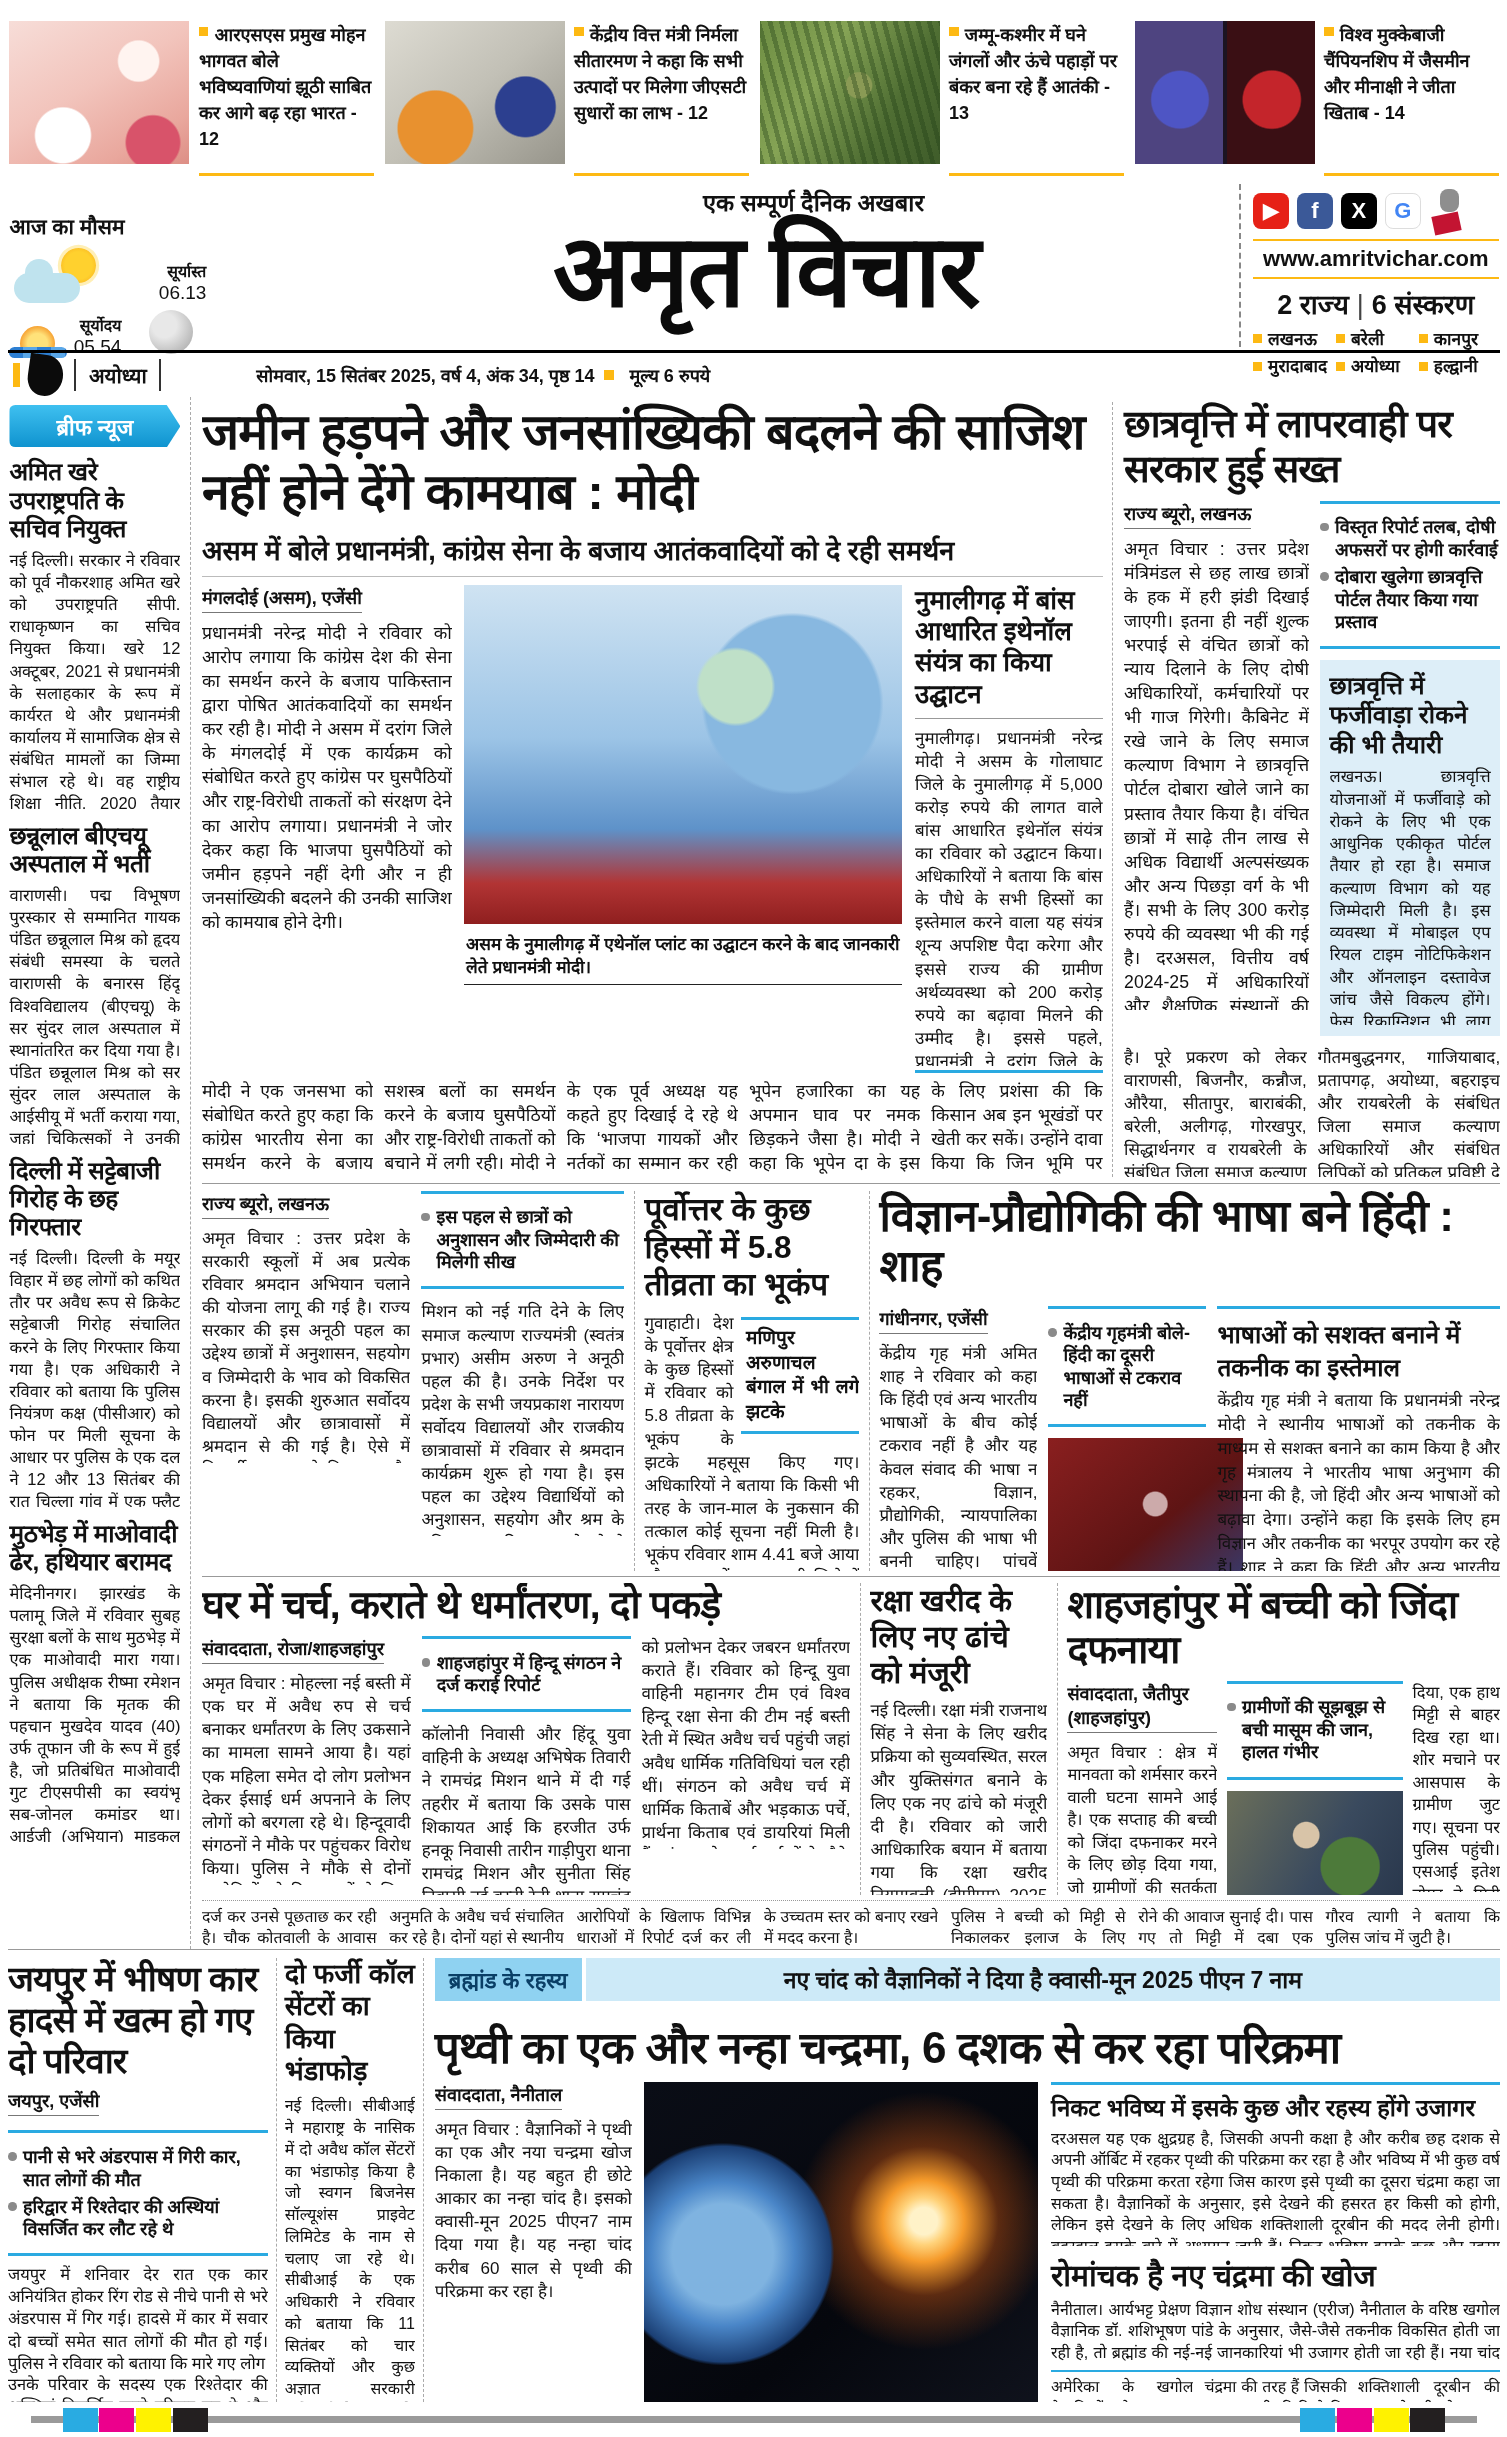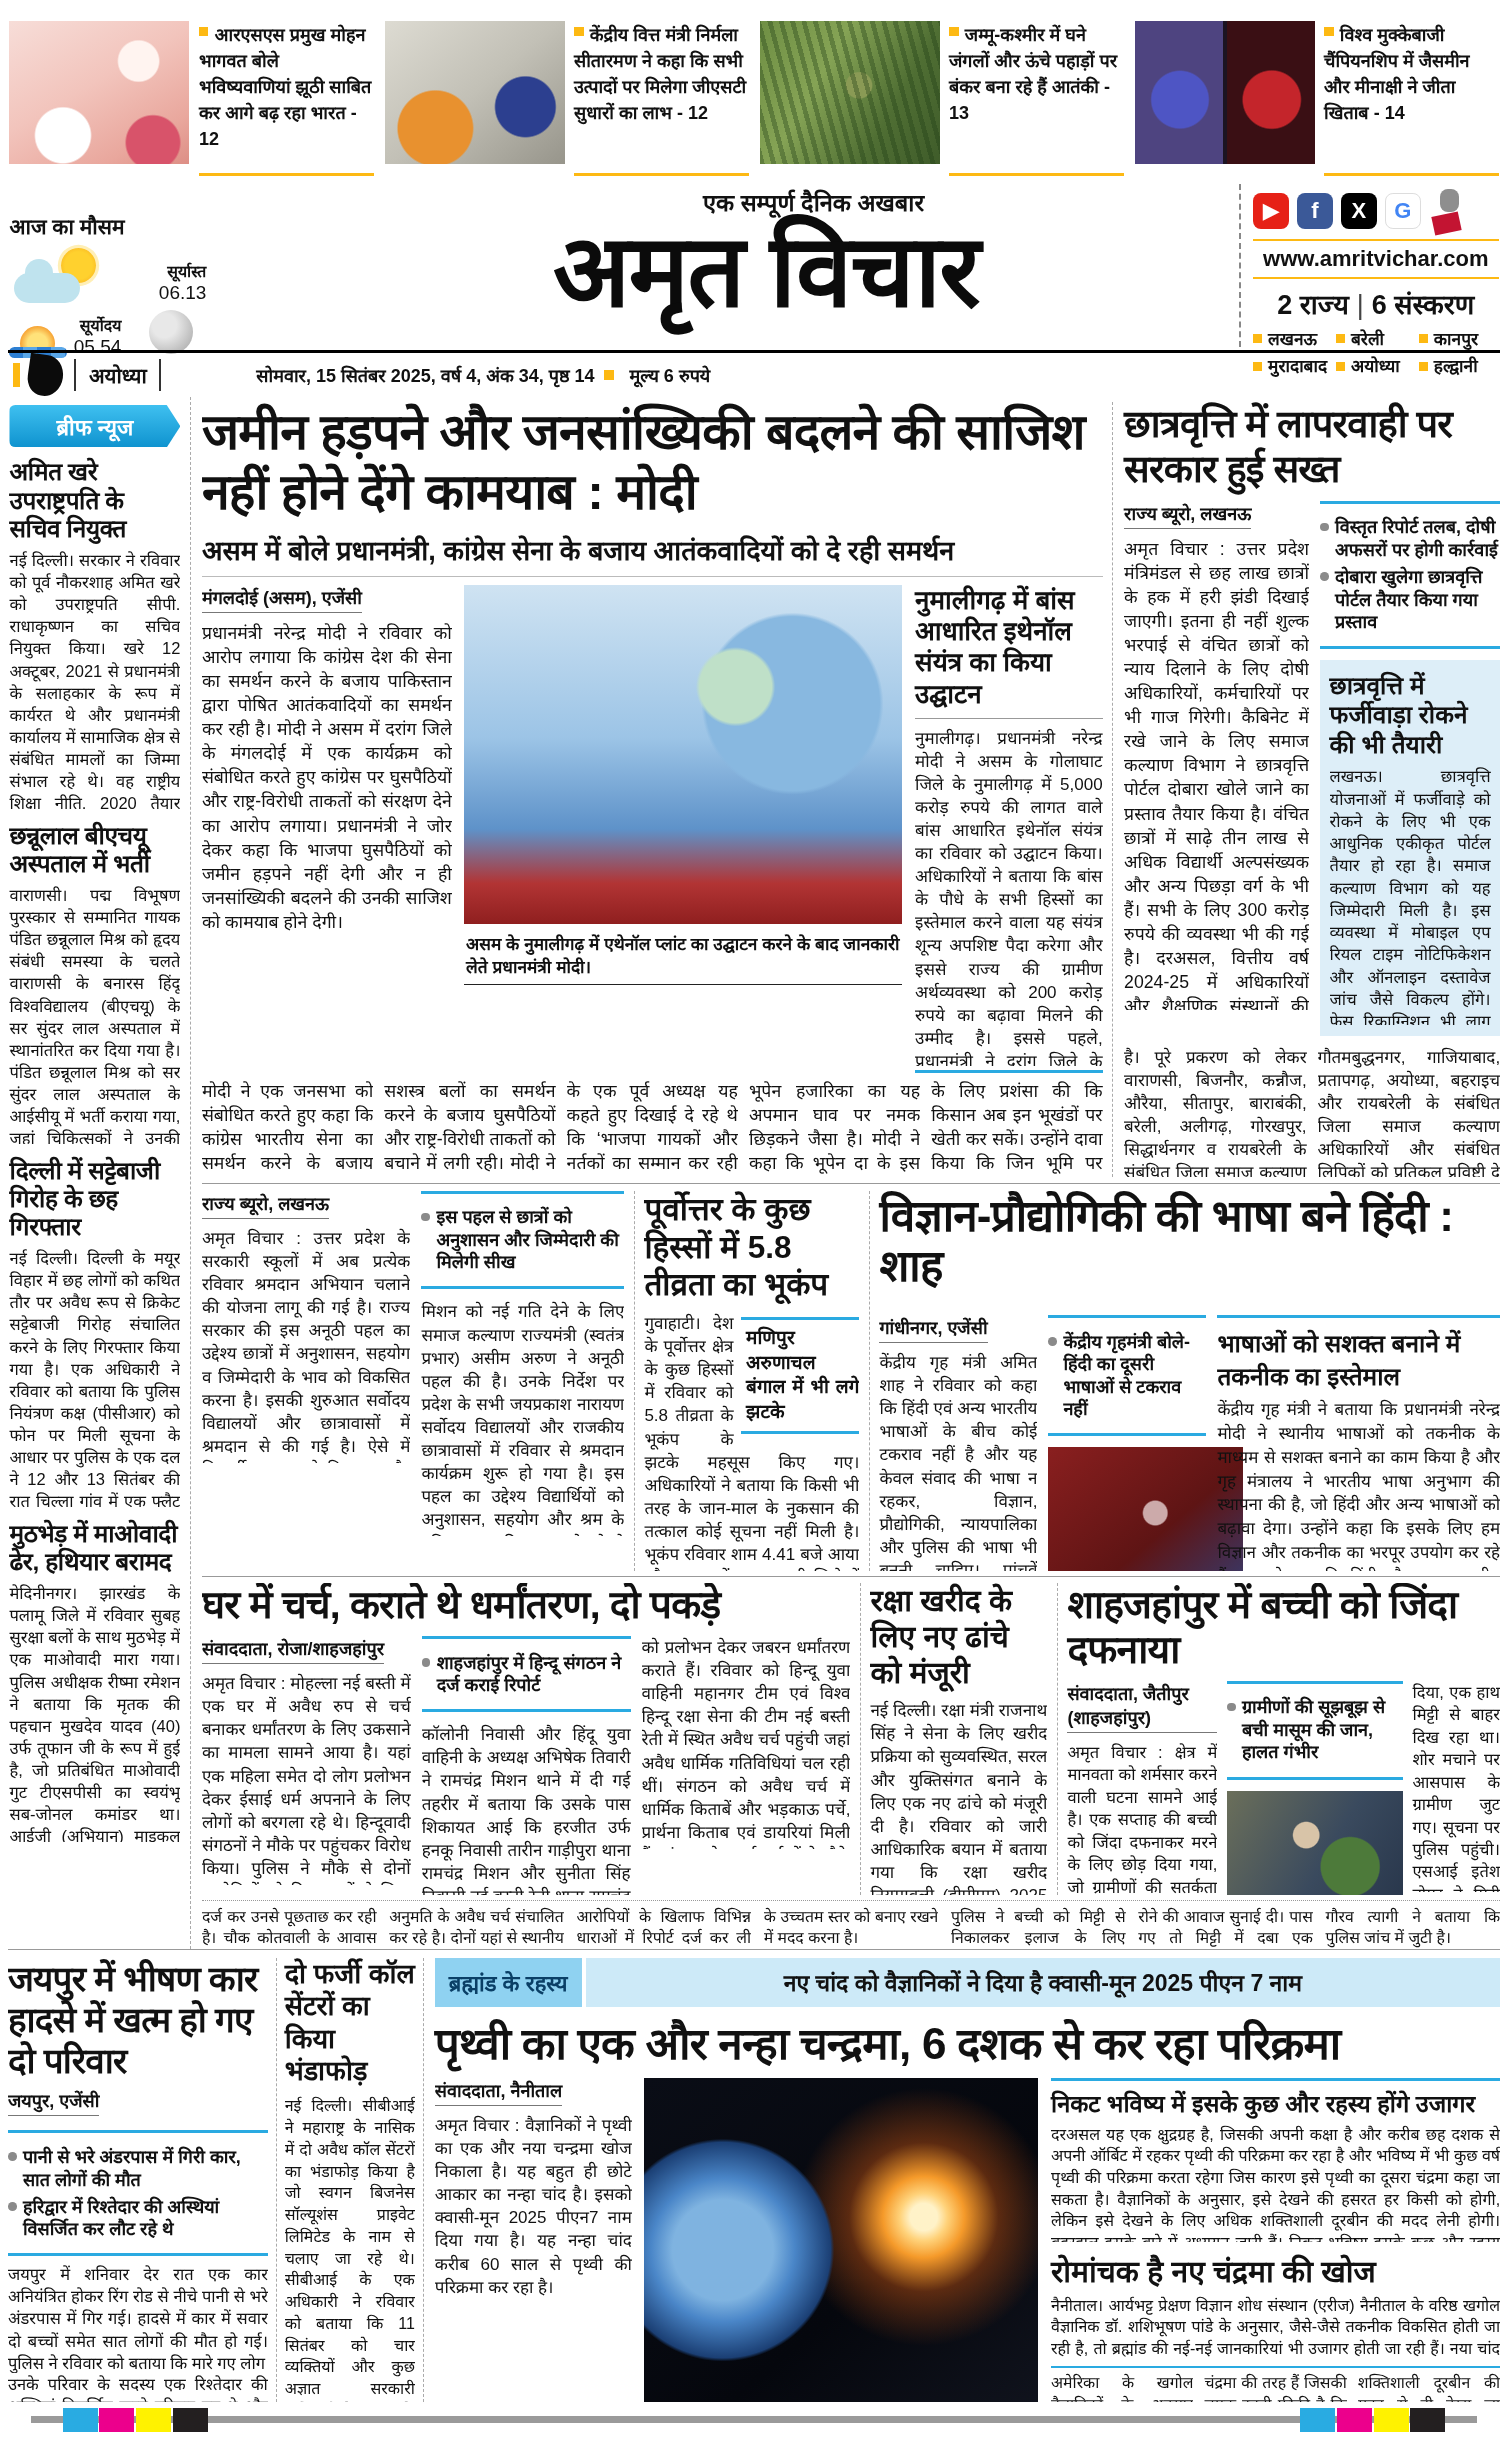--- a/index.html
+++ b/index.html
@@ -116,21 +116,21 @@
   .mb-headline { font-weight:900; font-size:38px; line-height:1.18; letter-spacing:-0.8px; margin-bottom:6.3px; }
   .shramdan-row { display:flex; gap:11px; }
   .shramdan-c1 { flex:1; }
   .shramdan-c2 { width:203px; flex:none; }
   .shramdan .bodytext { height:236px; font-size:17px; }
   .quake { width:236px; flex:none; border-left:1.6px dashed #aaa; border-right:1.6px dashed #aaa; padding:0 9.5px; }
   .quake-headline { font-weight:900; font-size:31.5px; line-height:1.2; margin-bottom:7.9px; }
   .inset { float:right; width:118px; border-top:3.2px solid #2aaae1; border-bottom:3.2px solid #2aaae1; font-weight:bold; font-size:19px; line-height:1.3; padding:6.3px 0 6.3px 4.7px; margin:4.7px 0 6.3px 7.9px; }
   .quake-body { font-size:17px; line-height:1.36; text-align:justify; height:268px; overflow:hidden; }
   .shah { flex:1; padding-left:9.5px; }
-  .shah-headline { font-weight:900; font-size:44px; line-height:1.15; letter-spacing:-0.8px; margin-bottom:23px; }
+  .shah-headline { font-weight:900; font-size:44px; line-height:1.15; letter-spacing:-0.8px; margin-bottom:14px; }
   .shah-row { display:flex; gap:11px; }
   .shah-c1 { width:158px; flex:none; }
   .shah-c1 .bodytext { height:236px; font-size:17px; }
   .shah-c2 { width:158px; flex:none; }
   .shah-photo { width:195px; height:165px; background: radial-gradient(circle at 55% 40%, #caa 0 8%, rgba(0,0,0,0) 9%), linear-gradient(140deg,#8a1f1f 0%,#5e1414 55%,#30407a 100%); margin-top:7.9px; }
   .shah-c3 { flex:1; border-top:3.2px solid #2aaae1; padding-top:7.9px; }
   .shah-box-head { font-weight:800; font-size:24.4px; margin-bottom:6.3px; }
   .shah-box-body { font-size:17px; line-height:1.4; text-align:justify; height:236px; overflow:hidden; }
 
   
@@ -156,21 +156,21 @@
   
   .bottom-band { display:flex; height:453px; border-top:0.8px solid #999; padding-top:7.9px; overflow:hidden; }
   .jaipur { width:260px; flex:none; }
   .jaipur-headline { font-weight:900; font-size:35px; line-height:1.18; letter-spacing:-0.8px; margin-bottom:6.3px; }
   .jaipur .bullets-box { margin:6.3px 0; }
   .jaipur .bodytext { font-size:16.5px; height:142px; }
   .callcenter { width:148px; flex:none; border-left:1.6px dashed #aaa; border-right:1.6px dashed #aaa; margin:0 7.9px; padding:0 7.9px; }
   .cc-headline { font-weight:900; font-size:27px; line-height:1.2; margin-bottom:7.9px; }
   .callcenter .bodytext { font-size:16px; height:315px; }
   .cosmos { flex:1; padding-left:3.2px; }
-  .cosmos-strip { display:flex; height:49px; margin-bottom:13px; }
+  .cosmos-strip { display:flex; height:43px; margin-bottom:23px; }
   .cosmos-label { background:#8fd2f1; color:#0a3f66; font-weight:800; font-size:22px; display:flex; align-items:center; padding:0 14px; border-right:4.7px solid #fff; }
   .cosmos-banner { flex:1; background:#cdeaf8; font-weight:800; font-size:23px; display:flex; align-items:center; justify-content:center; color:#111; }
   .cosmos-headline { font-weight:900; font-size:44px; line-height:1.1; letter-spacing:-0.8px; margin-bottom:9.5px; }
   .cosmos-row { display:flex; gap:12.6px; height:339px; overflow:hidden; }
   .cosmos-c1 { width:197px; flex:none; }
   .cosmos-c1 .bodytext { height:260px; font-size:17px; }
   .earth-photo { width:394px; height:331px; flex:none; background: radial-gradient(circle at 20% 52%, #7fb3e0 0 14%, #4a86c8 20%, #1b3f74 30%, rgba(0,0,0,0) 31%), radial-gradient(circle at 71% 42%, #fff2c8 0 4%, #ffd27a 7%, #f59a2a 12%, rgba(162,70,18,.55) 22%, rgba(0,0,0,0) 38%), linear-gradient(140deg,#0a0d16 0%,#05070d 60%,#10131d 100%); }
   .cosmos-c3 { flex:1; display:flex; flex-direction:column; }
   .cosmos-box { border-top:3.2px solid #2aaae1; padding-top:6.3px; }
   .cosmos-box-head { font-weight:800; font-size:23.6px; margin-bottom:4.7px; }

